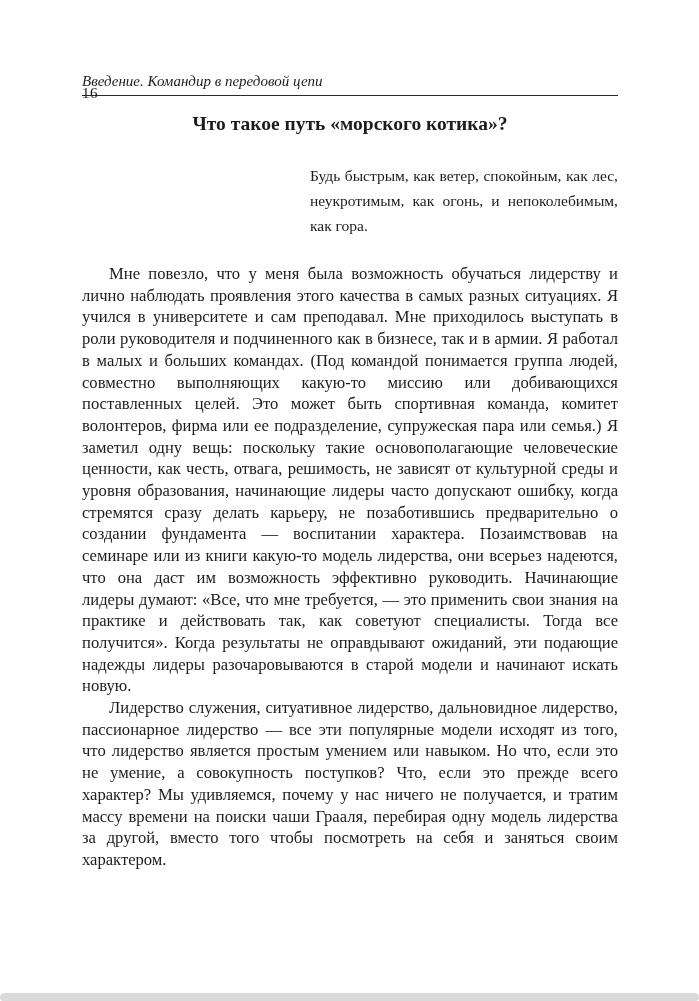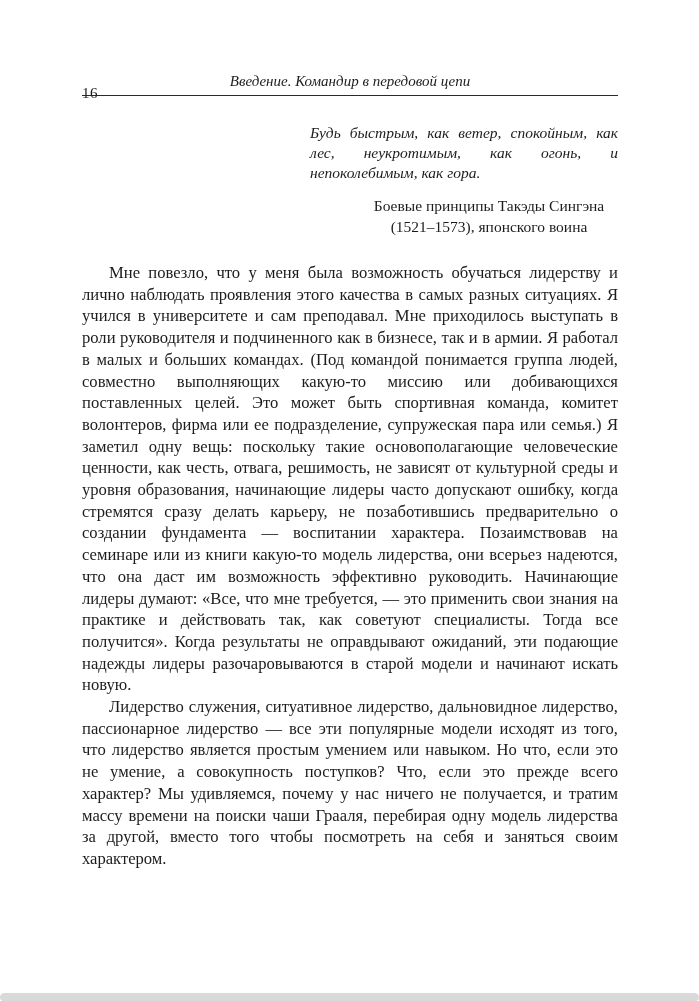--- a/index.html
+++ b/index.html
@@ -25,43 +25,41 @@
   }
   .page-num {
     position: absolute;
     left: 0;
     top: 12px;
     font-style: normal;
     letter-spacing: 0.5px;
   }
   .running-title {
     display: block;
-    text-align: center;
     font-style: italic;
   }
   .head-rule {
     margin-top: 4px;
     border-bottom: 1.2px solid #2a2a2a;
   }
   .chapter-title {
     margin-top: 16px;
     text-align: center;
     font-size: 19.5px;
     font-weight: bold;
     line-height: 24px;
   }
   .epigraph {
     margin-top: 27px;
     margin-left: auto;
     width: 308px;
   }
   .epigraph-quote {
-    font-style: italic;
     font-size: 15.5px;
-    line-height: 20px;
+    line-height: 25px;
     text-align: justify;
   }
   .epigraph-attribution {
     margin-top: 12px;
     margin-left: auto;
     width: 258px;
     font-size: 15.5px;
     line-height: 21px;
     text-align: center;
   }
@@ -89,27 +87,24 @@
 
 <div class="page">
 
   <header class="running-head">
     <span class="page-num">16</span>
     <span class="running-title">Введение. Командир в передовой цепи</span>
   </header>
 
   <div class="head-rule"></div>
 
+  <h1 class="chapter-title">Что такое путь «морского котика»?</h1>
 
   <div class="epigraph">
     <p class="epigraph-quote">Будь быстрым, как ветер, спокойным, как лес, неукротимым, как огонь, и непоколебимым, как гора.</p>
-    <div class="epigraph-attribution">
-      <div>Боевые принципы Такэды Сингэна</div>
-      <div>(1521–1573), японского воина</div>
-    </div>
   </div>
 
   <main class="body-text">
     <p class="body-para">Мне повезло, что у меня была возможность обучаться лидерству и лично наблюдать проявления этого качества в самых разных ситуациях. Я учился в университете и сам преподавал. Мне приходилось выступать в роли руководителя и подчиненного как в бизнесе, так и в армии. Я работал в малых и больших командах. (Под командой понимается группа людей, совместно выполняющих какую-то миссию или добивающихся поставленных целей. Это может быть спортивная команда, комитет волонтеров, фирма или ее подразделение, супружеская пара или семья.) Я заметил одну вещь: поскольку такие основополагающие человеческие ценности, как честь, отвага, решимость, не зависят от культурной среды и уровня образования, начинающие лидеры часто допускают ошибку, когда стремятся сразу делать карьеру, не позаботившись предварительно о создании фундамента — воспитании характера. Позаимствовав на семинаре или из книги какую-то модель лидерства, они всерьез надеются, что она даст им возможность эффективно руководить. Начинающие лидеры думают: «Все, что мне требуется, — это применить свои знания на практике и действовать так, как советуют специалисты. Тогда все получится». Когда результаты не оправдывают ожиданий, эти подающие надежды лидеры разочаровываются в старой модели и начинают искать новую.</p>
     <p class="body-para">Лидерство служения, ситуативное лидерство, дальновидное лидерство, пассионарное лидерство — все эти популярные модели исходят из того, что лидерство является простым умением или навыком. Но что, если это не умение, а совокупность поступков? Что, если это прежде всего характер? Мы удивляемся, почему у нас ничего не получается, и тратим массу времени на поиски чаши Грааля, перебирая одну модель лидерства за другой, вместо того чтобы посмотреть на себя и заняться своим характером.</p>
   </main>
 
   <div class="page-edge"></div>
 
 </div>

